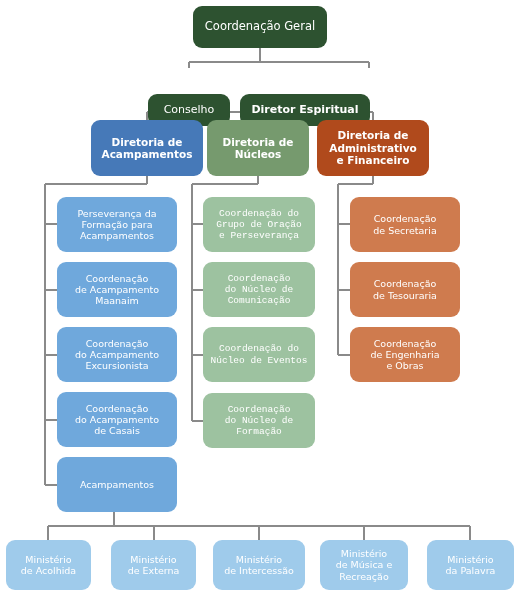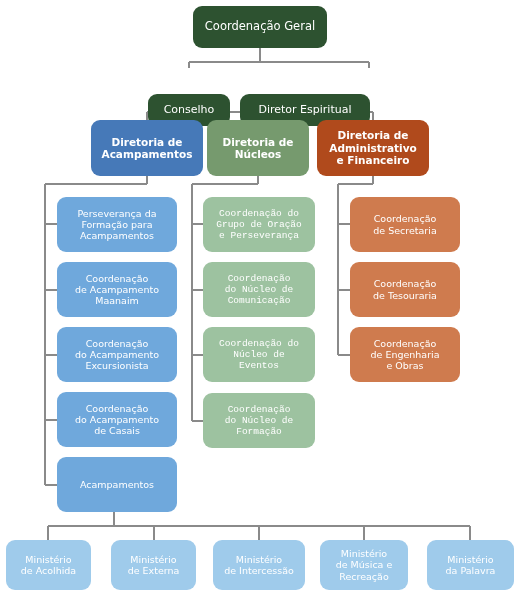--- a/index.html
+++ b/index.html
@@ -33,21 +33,21 @@
   .node {
     position: absolute;
     box-sizing: border-box;
     display: flex;
     align-items: center;
     justify-content: center;
     text-align: center;
     border-radius: 9px;
     color: #ffffff;
     line-height: 1.18;
-    padding: 2px 11px;
+    padding: 2px 5px;
     white-space: pre-line;
   }
 
   
   .n-darkgreen { background: #2d5230; }
   .n-blue      { background: #4679b8; }
   .n-green     { background: #769a6e; }
   .n-orange    { background: #b04a1c; }
   .n-lightblue { background: #6fa8dc; }
   .n-lightgreen{ background: #9dc2a0; font-family: Liberation Mono, monospace; }
@@ -111,21 +111,21 @@
       <path d="M259,526 L259,540"></path>
       <path d="M364,526 L364,540"></path>
       <path d="M470,526 L470,540"></path>
     </g>
   </svg>
 
   <div class="node n-darkgreen t-root" style="left:193px; top:6px; width:134px; height:42px;">Coordenação Geral</div>
 
   <div class="node n-darkgreen t-mid" style="left:148px; top:68px; width:82px; height:32px;">Conselho</div>
 
-  <div class="node n-darkgreen t-mid" style="left:240px; top:68px; width:130px; height:32px;">Diretor Espiritual</div>
+  <div class="node n-darkgreen t-mid" style="left:240px; top:68px; width:130px; height:32px;font-weight:bold;">Diretor Espiritual</div>
 
   <div class="node n-blue t-dir" style="left:91px; top:120px; width:112px; height:56px;">Diretoria de
 Acampamentos</div>
 
   <div class="node n-green t-dir" style="left:207px; top:120px; width:102px; height:56px;">Diretoria de
 Núcleos</div>
 
   <div class="node n-orange t-dir" style="left:317px; top:120px; width:112px; height:56px;">Diretoria de
 Administrativo
 e Financeiro</div>

